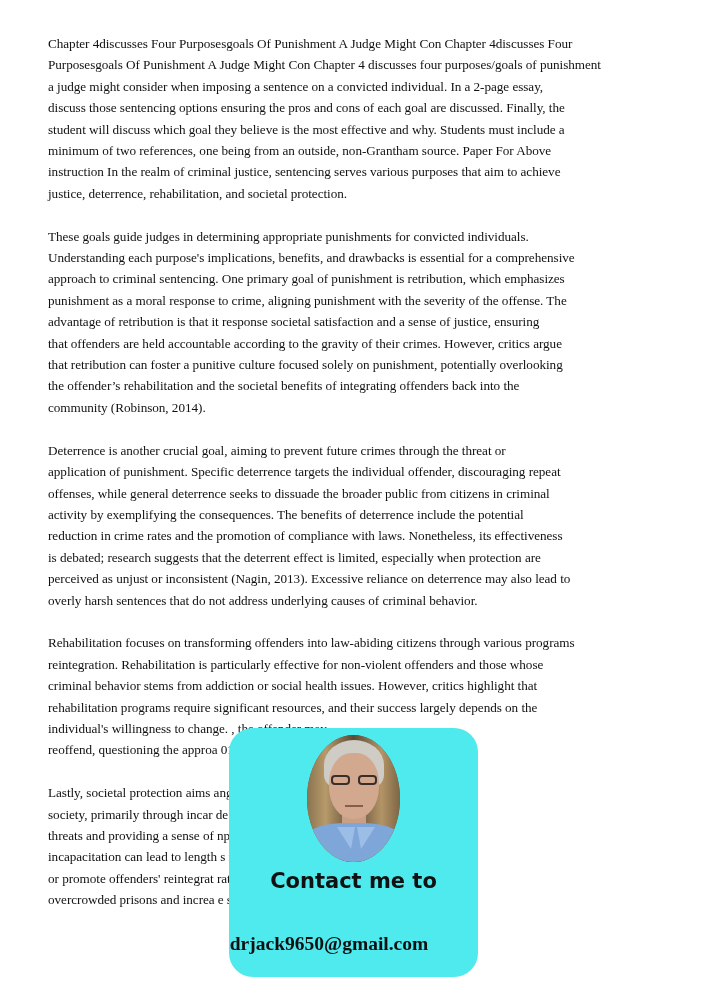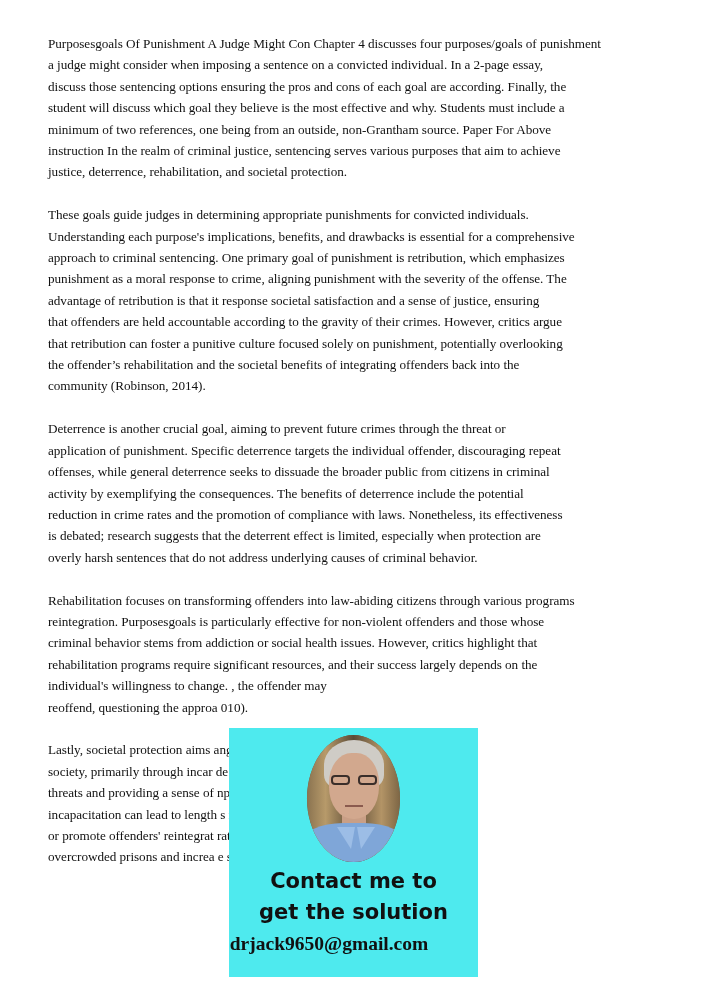--- a/index.html
+++ b/index.html
@@ -32,20 +32,21 @@
     white-space: nowrap;
   }
   
   .promo {
     position: absolute;
     left: 229px;
     top: 728px;
     width: 249px;
     height: 249px;
     background: #4eeaee;
+    border-radius: 24px;
   }
   .portrait {
     position: absolute;
     left: 78px;
     top: 7px;
     width: 93px;
     height: 127px;
     border-radius: 50%;
     overflow: hidden;
     background: #6a5a44;
@@ -117,23 +118,24 @@
     font-size: 19.5px;
     line-height: 24px;
     color: #111111;
   }
 </style>
 </head>
 <body>
 
 <div class="page">
   <p class="para">
+    <span class="line">Chapter 4discusses Four Purposesgoals Of Punishment A Judge Might Con Chapter 4discusses Four</span>
     <span class="line">Purposesgoals Of Punishment A Judge Might Con Chapter 4 discusses four purposes/goals of punishment</span>
     <span class="line">a judge might consider when imposing a sentence on a convicted individual. In a 2-page essay,</span>
-    <span class="line">discuss those sentencing options ensuring the pros and cons of each goal are according. Finally, the</span>
+    <span class="line">discuss those sentencing options ensuring the pros and cons of each goal are discussed. Finally, the</span>
     <span class="line">student will discuss which goal they believe is the most effective and why. Students must include a</span>
     <span class="line">minimum of two references, one being from an outside, non-Grantham source. Paper For Above</span>
     <span class="line">instruction In the realm of criminal justice, sentencing serves various purposes that aim to achieve</span>
     <span class="line">justice, deterrence, rehabilitation, and societal protection.</span>
   </p>
   <p class="para">
     <span class="line">These goals guide judges in determining appropriate punishments for convicted individuals.</span>
     <span class="line">Understanding each purpose's implications, benefits, and drawbacks is essential for a comprehensive</span>
     <span class="line">approach to criminal sentencing. One primary goal of punishment is retribution, which emphasizes</span>
     <span class="line">punishment as a moral response to crime, aligning punishment with the severity of the offense. The</span>
@@ -143,25 +145,26 @@
     <span class="line">the offender’s rehabilitation and the societal benefits of integrating offenders back into the</span>
     <span class="line">community (Robinson, 2014).</span>
   </p>
   <p class="para">
     <span class="line">Deterrence is another crucial goal, aiming to prevent future crimes through the threat or</span>
     <span class="line">application of punishment. Specific deterrence targets the individual offender, discouraging repeat</span>
     <span class="line">offenses, while general deterrence seeks to dissuade the broader public from citizens in criminal</span>
     <span class="line">activity by exemplifying the consequences. The benefits of deterrence include the potential</span>
     <span class="line">reduction in crime rates and the promotion of compliance with laws. Nonetheless, its effectiveness</span>
     <span class="line">is debated; research suggests that the deterrent effect is limited, especially when protection are</span>
+    <span class="line">perceived as unjust or inconsistent (Nagin, 2013). Excessive reliance on deterrence may also lead to</span>
     <span class="line">overly harsh sentences that do not address underlying causes of criminal behavior.</span>
   </p>
   <p class="para">
     <span class="line">Rehabilitation focuses on transforming offenders into law-abiding citizens through various programs</span>
-    <span class="line">reintegration. Purposesgoals is particularly effective for non-violent offenders and those whose</span>
+    <span class="line">reintegration. Rehabilitation is particularly effective for non-violent offenders and those whose</span>
     <span class="line">criminal behavior stems from addiction or social health issues. However, critics highlight that</span>
     <span class="line">rehabilitation programs require significant resources, and their success largely depends on the</span>
     <span class="line">individual's willingness to change.  , the offender may</span>
     <span class="line">reoffend, questioning the approa 010).</span>
   </p>
   <p class="para">
     <span class="line">Lastly, societal protection aims  angerous offenders from</span>
     <span class="line">society, primarily through incar de reducing immediate</span>
     <span class="line">threats and providing a sense of  nphasis on</span>
     <span class="line">incapacitation can lead to length s root causes of crime</span>
@@ -180,16 +183,15 @@
     <div class="hair"></div>
     <div class="face"></div>
     <div class="glasses">
         <span class="l"></span>
         <span class="r"></span>
       </div>
     <div class="mouth"></div>
   </div>
   <div class="promo-title">
     <div>Contact me to</div>
-    <div>get the solution</div>
   </div>
   <div class="promo-email">drjack9650@gmail.com</div>
 </div>
 
 </body></html>

